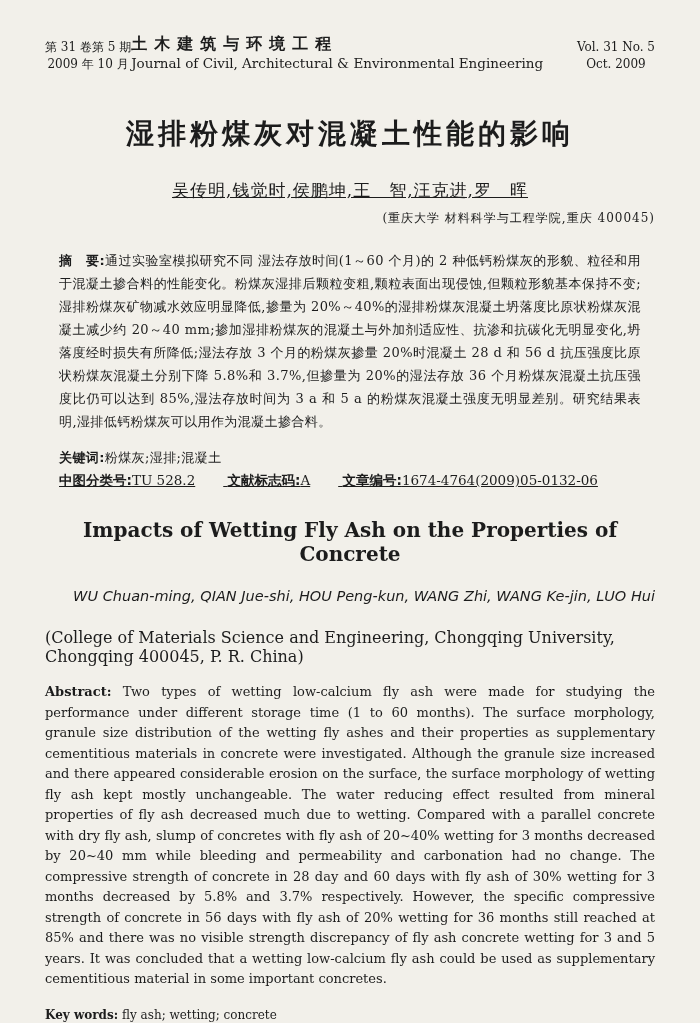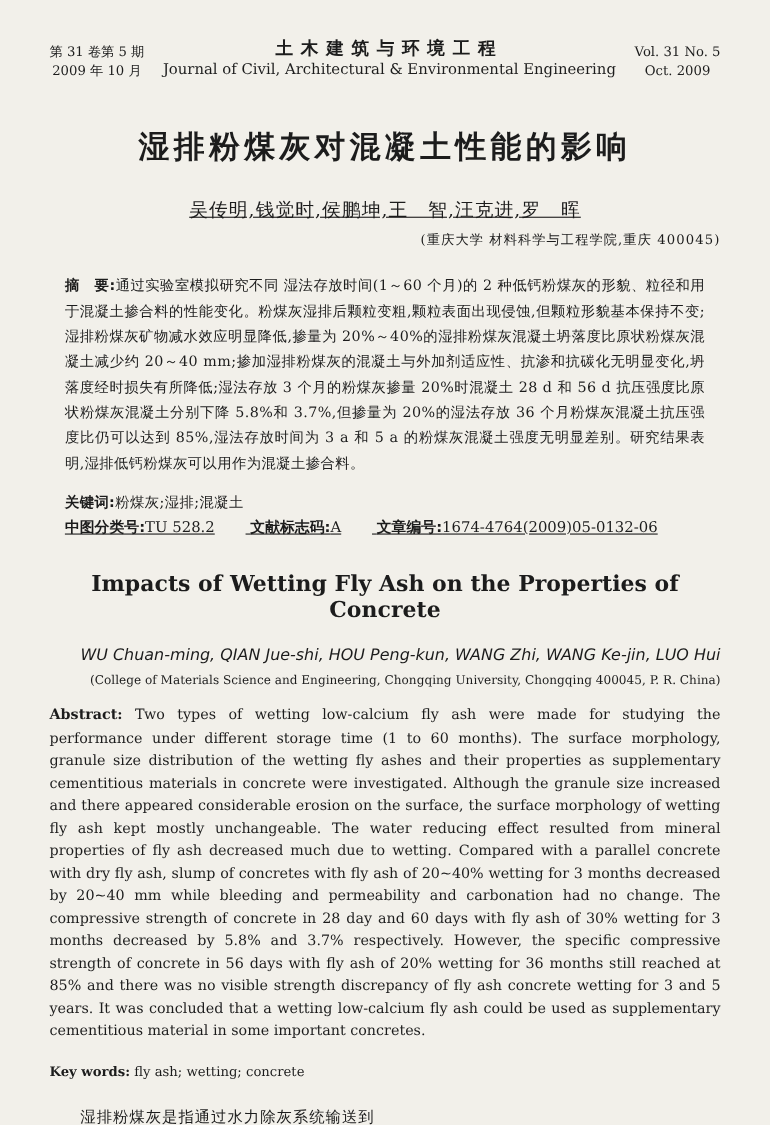--- a/index.html
+++ b/index.html
@@ -23,21 +23,21 @@
     align-items: flex-end;
     justify-content: space-between;
     padding-bottom: 6px;
   }
   .jheader .left, .jheader .right {
     font-size: 12px;
     line-height: 17px;
     text-align: center;
     white-space: nowrap;
   }
-  .jheader .center { text-align: center; flex: 1; }
+  .jheader .center { text-align: left; flex: 1; }
   .journal-cn {
     font-size: 16px;
     font-weight: bold;
     letter-spacing: 7px;
     line-height: 20px;
   }
   .journal-en { font-size: 13.5px; line-height: 19px; }
   .header-rule {
     height: 3px;
     background: #35332f;
@@ -99,21 +99,21 @@
     font-weight: bold;
     margin-top: 26px;
   }
   .authors-en {
     text-align: right;
     font-size: 14.5px;
     font-style: italic;
     font-family: "DejaVu Sans", "Liberation Sans", sans-serif;
     margin-top: 22px;
   }
-  .affil-en { text-align: right; font-size: 11px; margin-top: 8px; }
+  .affil-en { text-align: left; font-size: 16px; margin-top: 24px; }
   .abs-en {
     margin-top: 16px;
     font-size: 13px;
     line-height: 20.5px;
     text-align: justify;
   }
   .abs-en .lbl, .kw-en .lbl {
     font-weight: bold;
     font-family: "DejaVu Serif", "Liberation Serif", serif;
   }

